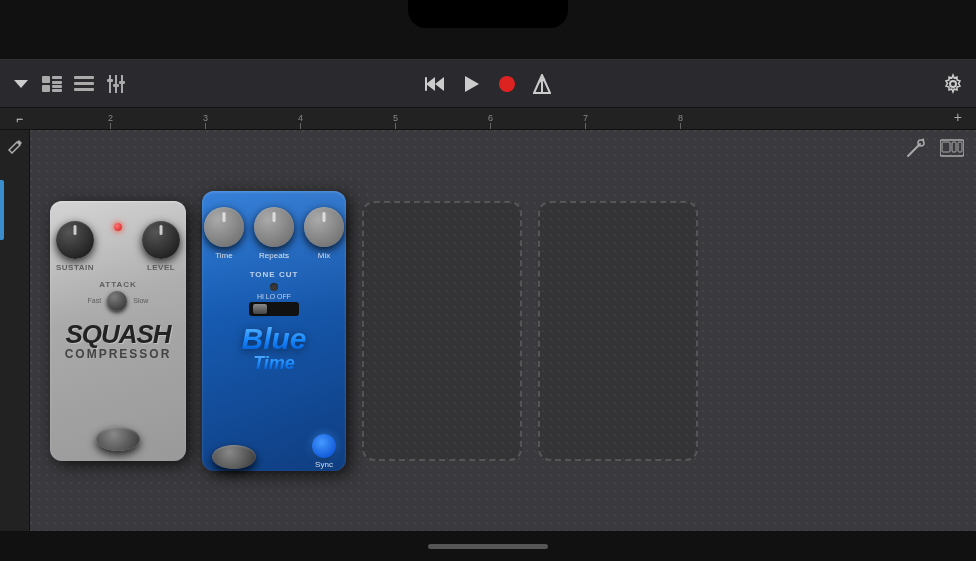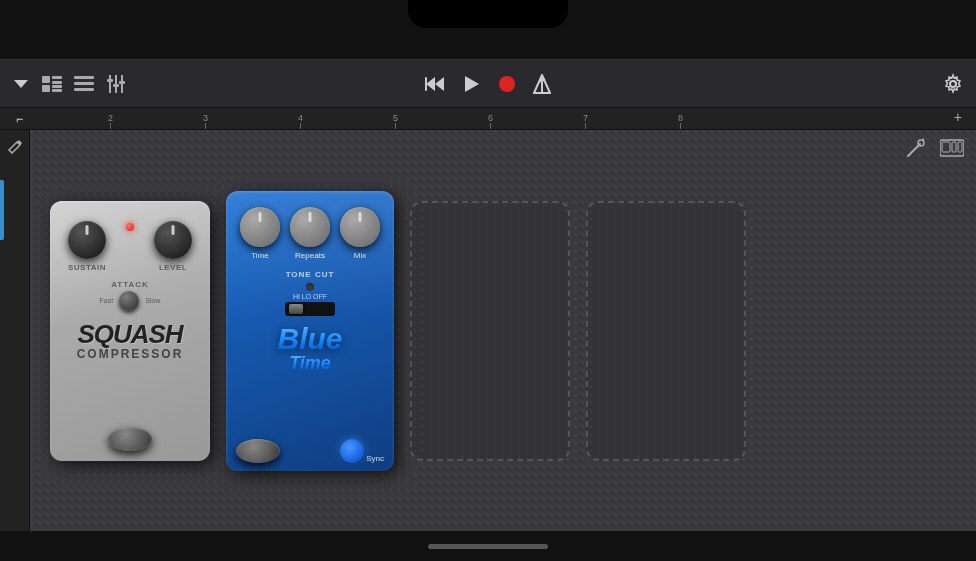--- a/index.html
+++ b/index.html
@@ -166,21 +166,21 @@
       position: absolute;
       right: 12px;
       top: 8px;
       display: flex;
       gap: 14px;
       align-items: center;
     }
 
     
     .pedal-squash {
-      width: 160px;
+      width: 136px;
       height: 260px;
       background: linear-gradient(160deg, #ccc 0%, #aaa 40%, #999 100%);
       border-radius: 12px;
       position: relative;
       box-shadow: 4px 4px 16px rgba(0,0,0,0.7), inset 0 1px 2px rgba(255,255,255,0.3);
       display: flex;
       flex-direction: column;
       align-items: center;
       padding: 16px 10px 10px;
       flex-shrink: 0;
@@ -301,30 +301,30 @@
       height: 24px;
       border-radius: 50%;
       background: radial-gradient(circle at 40% 30%, #888, #333);
       box-shadow: 0 4px 8px rgba(0,0,0,0.8), inset 0 1px 2px rgba(255,255,255,0.2);
       margin-top: auto;
       cursor: pointer;
     }
 
     
     .pedal-echo {
-      width: 168px;
+      width: 144px;
       height: 280px;
       background: linear-gradient(160deg, #1a6fd4 0%, #1555a8 50%, #0f3d80 100%);
       border-radius: 12px;
       position: relative;
       box-shadow: 4px 4px 16px rgba(0,0,0,0.7), inset 0 1px 3px rgba(255,255,255,0.2);
       display: flex;
       flex-direction: column;
       align-items: center;
-      padding: 12px 10px 8px;
+      padding: 12px 10px 2px;
       flex-shrink: 0;
     }
     .pedal-echo::before {
       content: '';
       position: absolute;
       top: 0; left: 0; right: 0;
       height: 45%;
       background: linear-gradient(180deg, rgba(255,255,255,0.12) 0%, transparent 100%);
       border-radius: 12px 12px 0 0;
     }
@@ -437,22 +437,22 @@
     .echo-footer {
       margin-top: auto;
       display: flex;
       flex-direction: column;
       align-items: center;
       gap: 6px;
       width: 100%;
     }
     .sync-section {
       display: flex;
-      flex-direction: row;
-      align-items: flex-end;
+      flex-direction: column;
+      align-items: center;
       gap: 2px;
     }
     .sync-btn {
       width: 24px;
       height: 24px;
       border-radius: 50%;
       background: radial-gradient(circle at 40% 35%, #4499ff, #0044cc);
       box-shadow: 0 0 8px rgba(66,153,255,0.6), 0 2px 4px rgba(0,0,0,0.6);
     }
     .sync-label {

